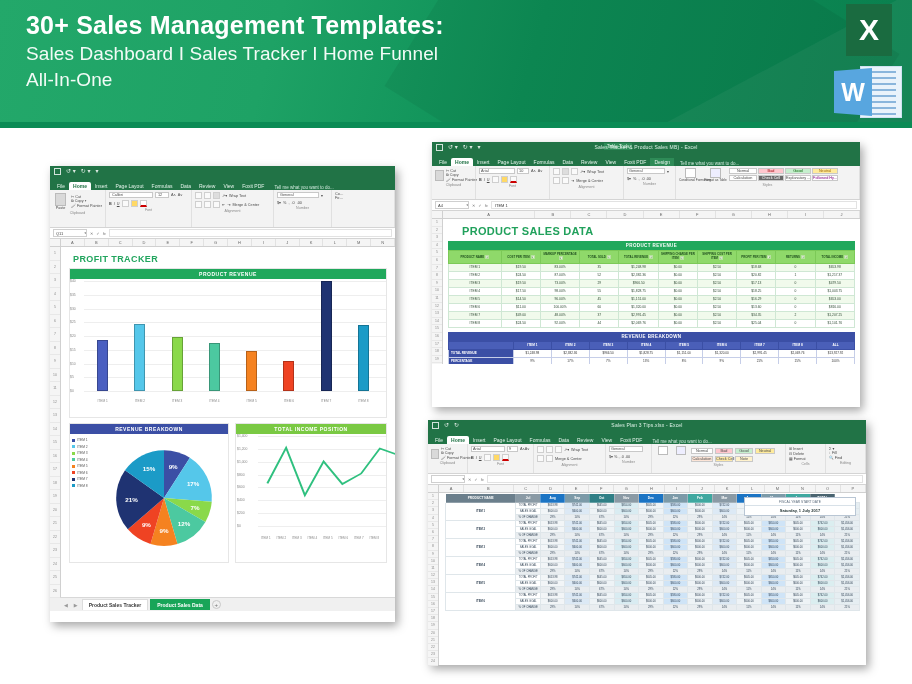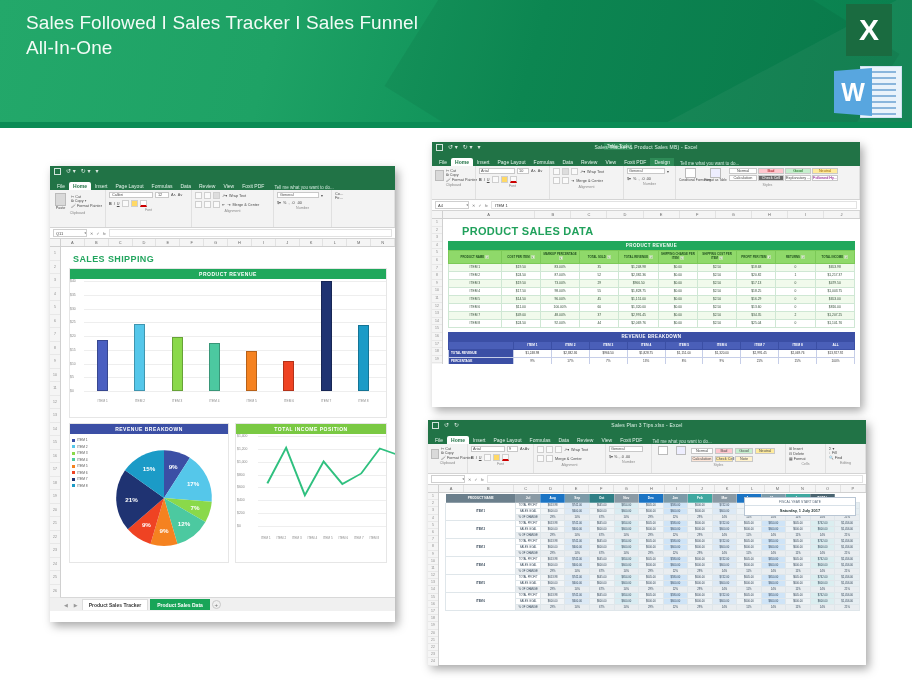--- a/index.html
+++ b/index.html
@@ -149,21 +149,22 @@
   td.splabel{ font-size:2.7px; text-align:right; padding-right:2px; color:#4a5a66; background:#fff;}
   tr.pct td{ background:#e9edf0; }
 </style>
 </head>
 <body>
 
 <div class="page">
 
   <div class="banner">
     <div class="bnr-text">
-      <div class="bnr-l">Sales Followed I Sales Tracker I Sales Funnel</div>
+      <div class="bnr-h1">30+ Sales Management Templates:</div>
+      <div class="bnr-l">Sales Dashboard I Sales Tracker I Home Funnel</div>
       <div class="bnr-l">All-In-One</div>
     </div>
     <div class="icon-x">X</div>
     <div class="icon-w-wrap">
       <div class="icon-w-page">
         <i></i>
           <i></i>
           <i></i>
           <i></i>
           <i></i>
@@ -328,21 +329,21 @@
           <div style="height: 13.5px; line-height: 13.5px;">20</div>
           <div style="height: 13.5px; line-height: 13.5px;">21</div>
           <div style="height: 13.5px; line-height: 13.5px;">22</div>
           <div style="height: 13.5px; line-height: 13.5px;">23</div>
           <div style="height: 13.5px; line-height: 13.5px;">24</div>
           <div style="height: 13.5px; line-height: 13.5px;">25</div>
           <div style="height: 13.5px; line-height: 13.5px;">26</div>
         </div>
       <div class="sheetarea">
 
-        <div class="st-title">SALES SHIPPING</div>
+        <div class="st-title">PROFIT TRACKER</div>
 
         <div class="chartbox" style="margin:0 8px 0 8px;height:150px;">
           <div class="greenbar">PRODUCT REVENUE</div>
           <div class="plot" id="barplot" style="height:118px;margin-top:2px;">
               <div class="gl" style="top: 0px; left: 14px;"></div>
               <div class="yt" style="top: -2px;">$40</div>
               <div class="gl" style="top: 13.75px; left: 14px;"></div>
               <div class="yt" style="top: 11.75px;">$35</div>
               <div class="gl" style="top: 27.5px; left: 14px;"></div>
               <div class="yt" style="top: 25.5px;">$30</div>

